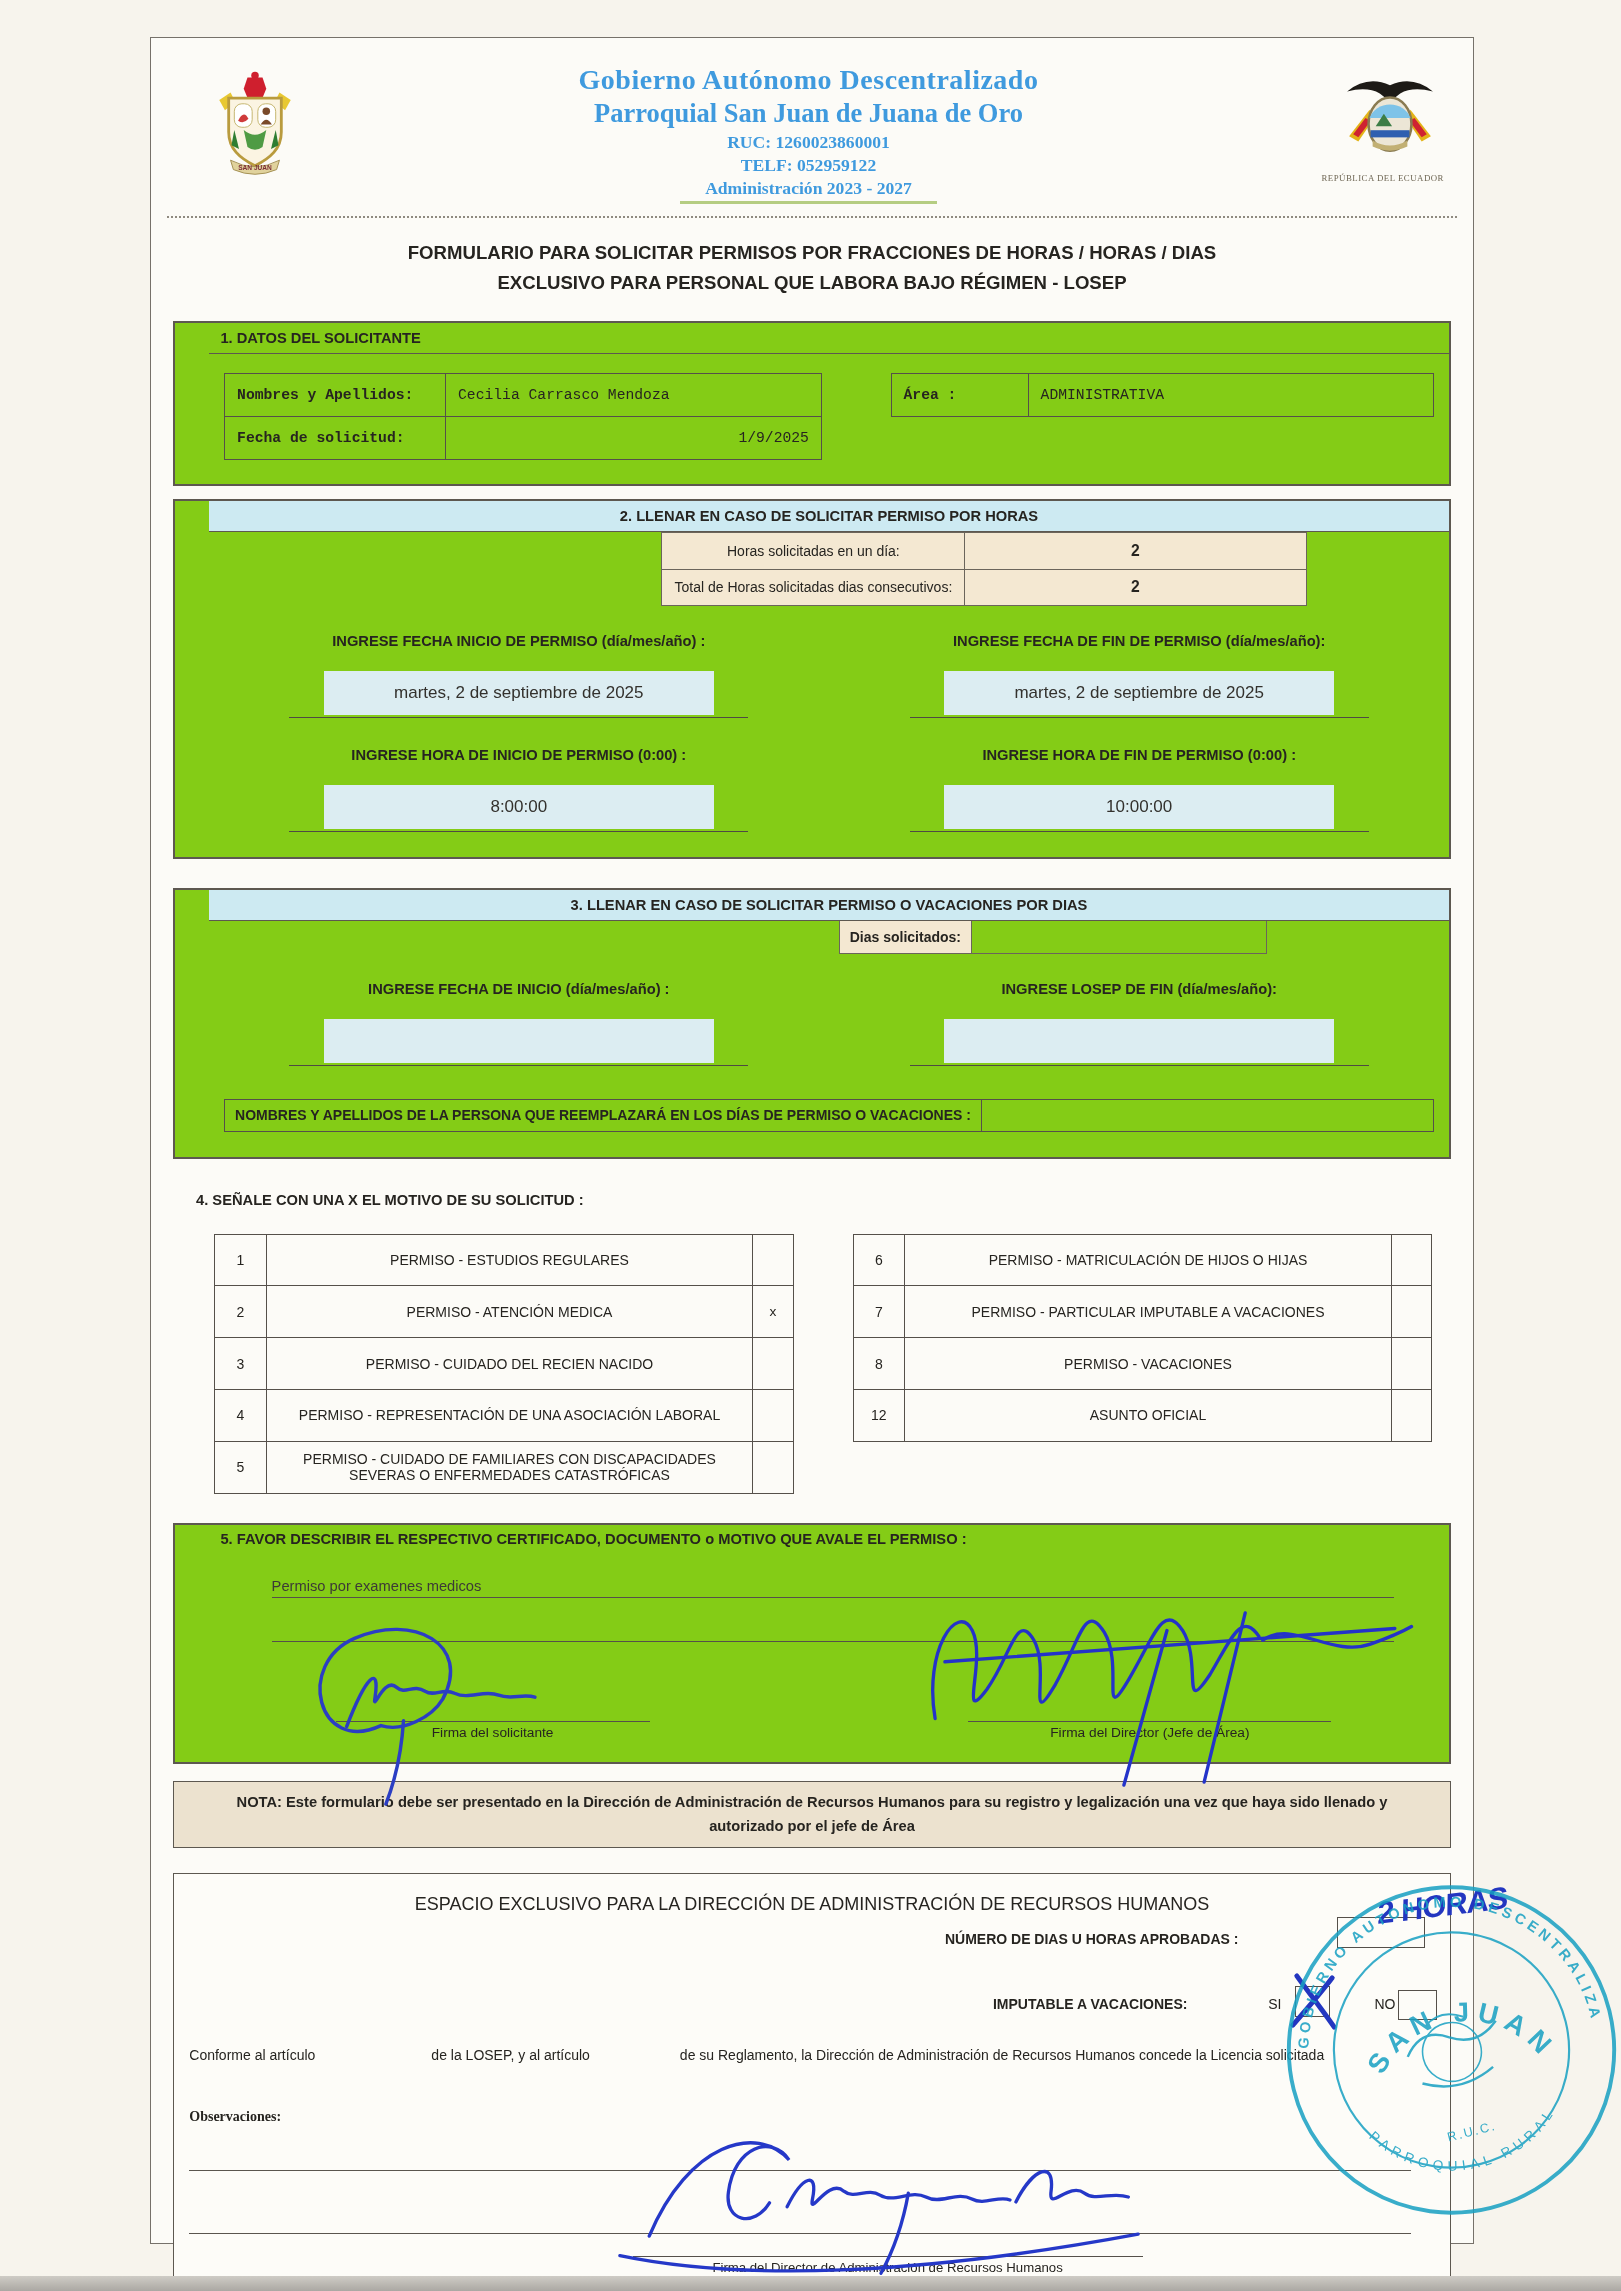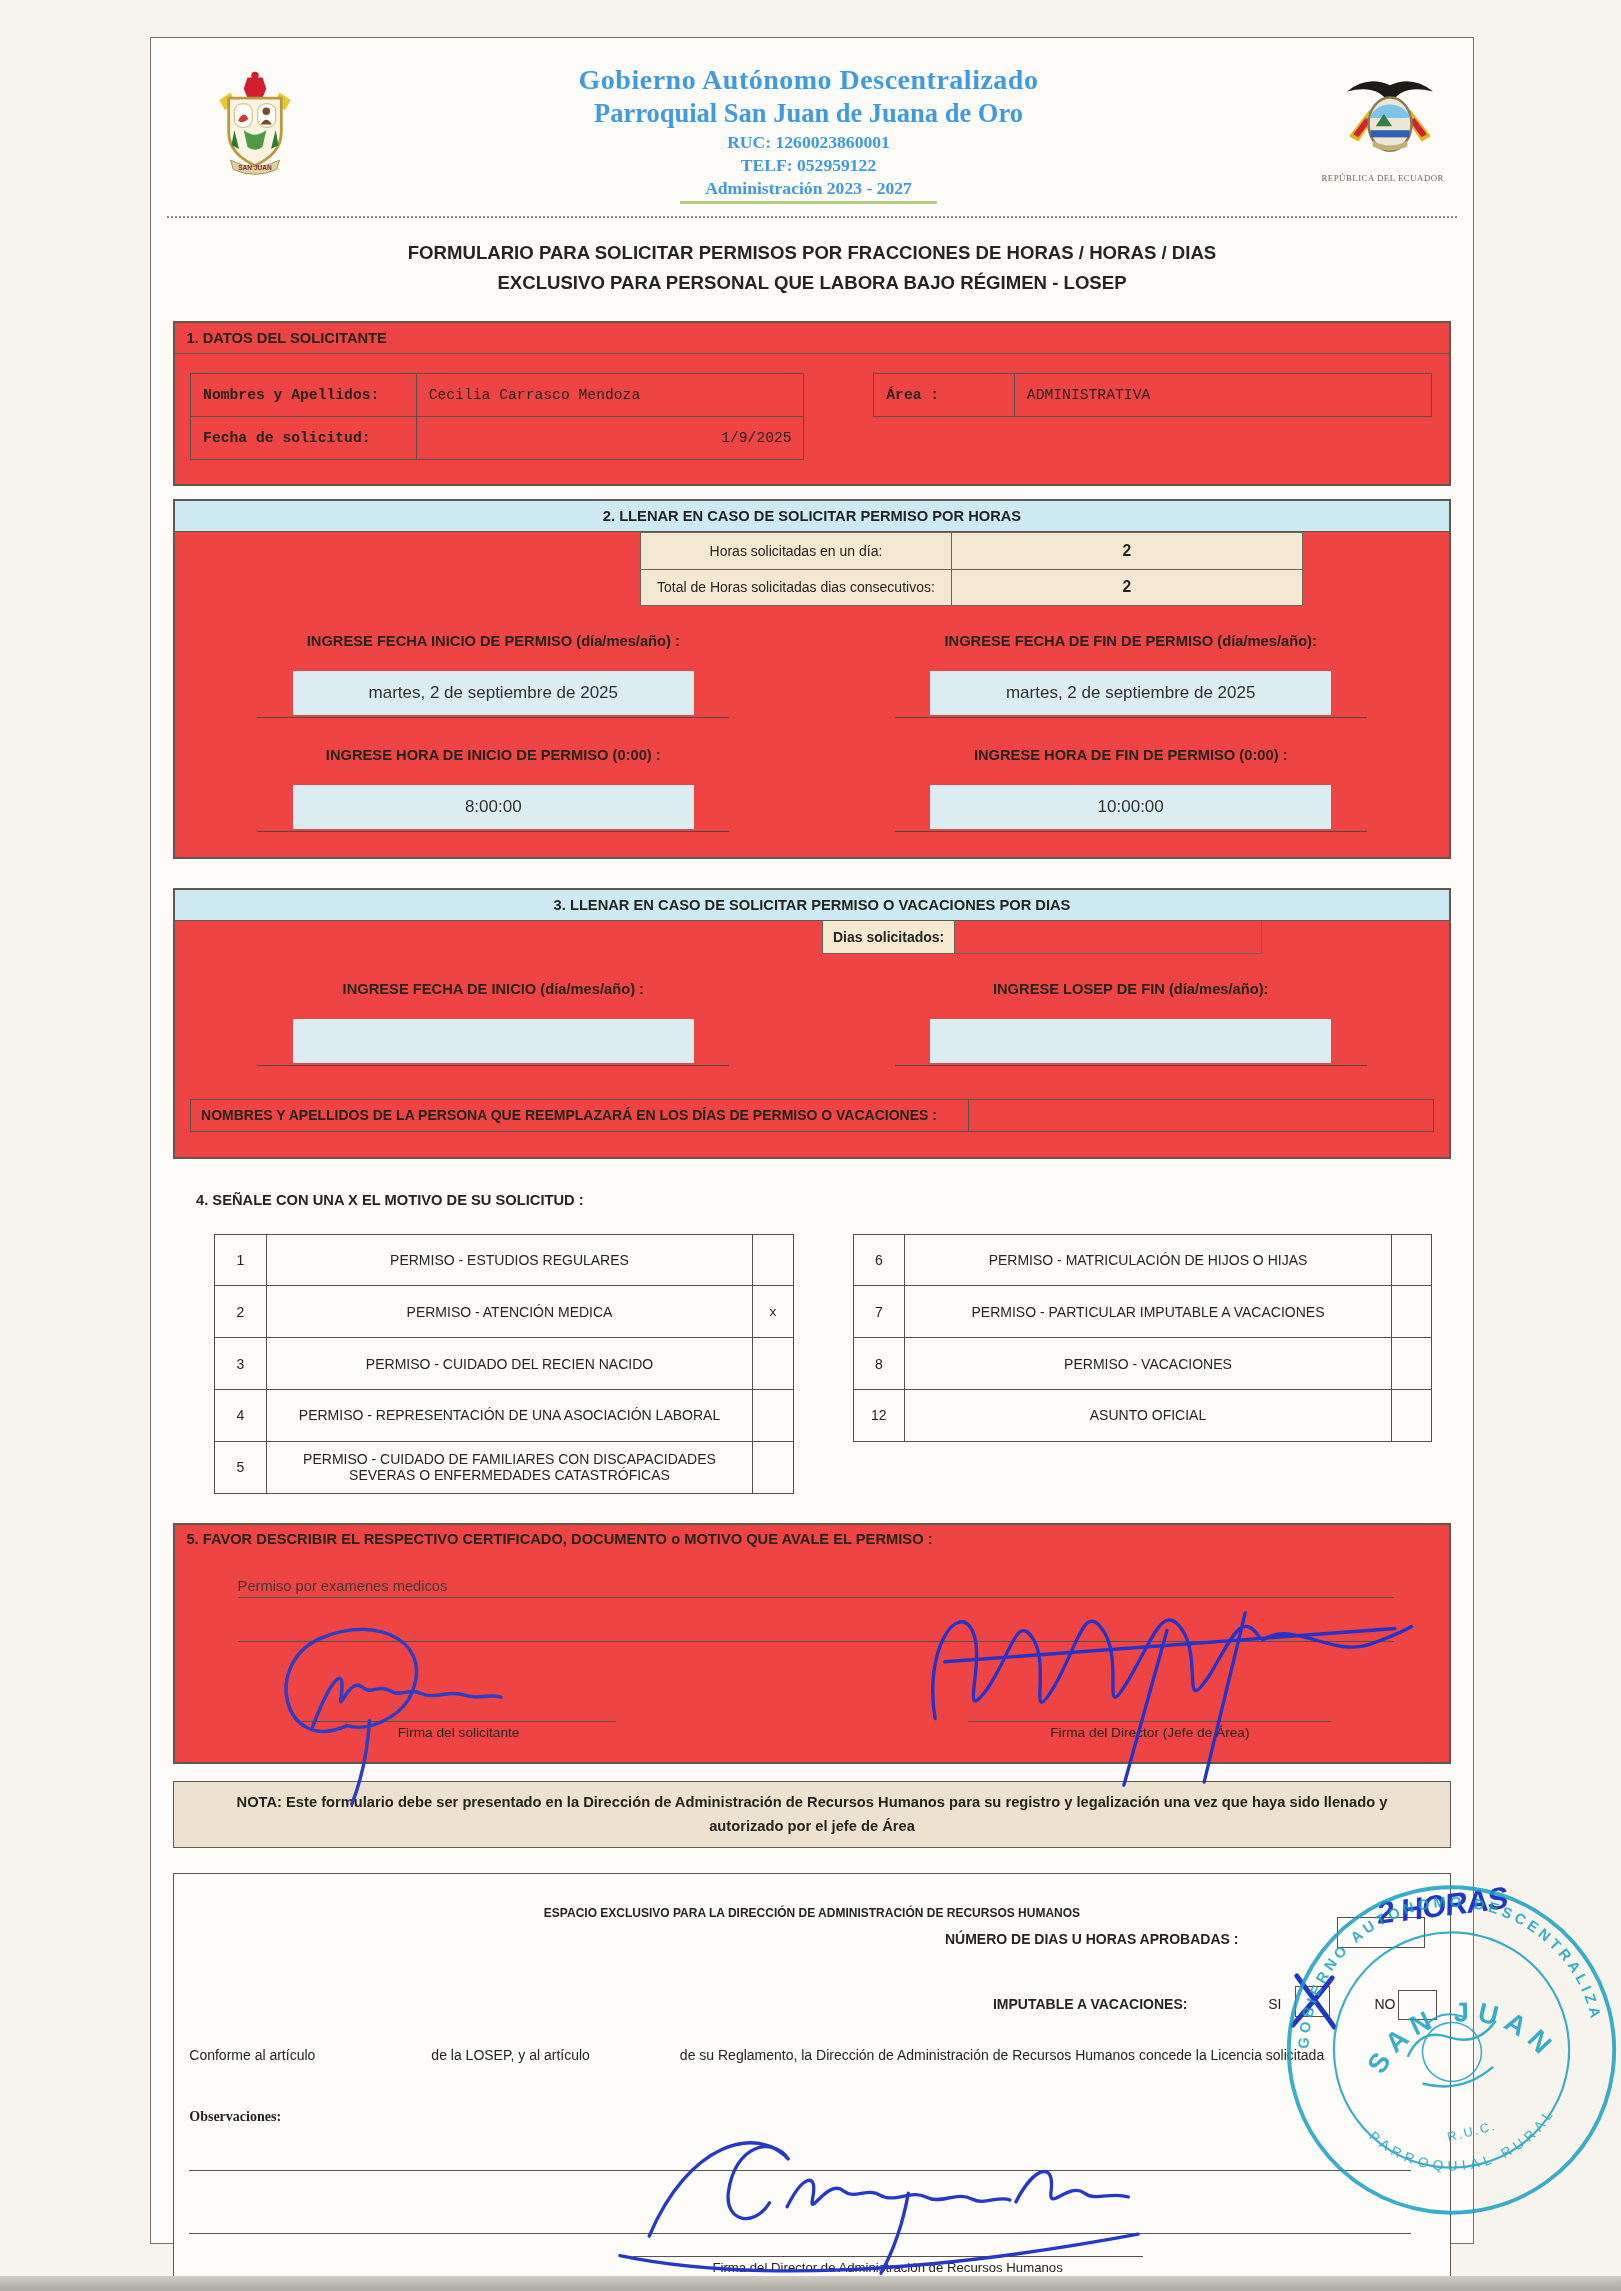--- a/index.html
+++ b/index.html
@@ -27,21 +27,21 @@
   .admin{font-size:17.6px;margin-top:2px;display:inline-block;
     border-bottom:3.9px solid #b5cd82;padding:0 25.5px 2px;}
   .ecu{width:129px;flex:none;text-align:right;margin-top:9.8px;}
   .ecu svg{width:108px;height:94px;}
   .ecu-cap{font-size:8.8px;color:#6e6654;letter-spacing:0.5px;
     font-family:"Liberation Serif",serif;margin-top:2px;}
   .dotline{border-top:2.5px dotted #8f8a80;margin:11.8px 15.7px 0;}
   
   .title{text-align:center;font-weight:bold;font-size:18.6px;margin-top:19.6px;line-height:1.65;}
   
-  .box{border:2px solid #5d5850;margin:0 21.6px;background:#ef4444;}
+  .box{border:2px solid #5d5850;margin:0 21.6px;background:#84cc16;padding-left:34px;}
   .sec-head{font-weight:bold;font-size:14.7px;padding:6.9px 11.8px;}
   .rule-under{border-bottom:1.5px solid #5d5850;}
   .band{background:#cdeaf2;text-align:center;font-weight:bold;font-size:14.7px;
     padding:6.9px 3.9px;border-bottom:1.5px solid #5d5850;}
   
   .sec1{margin-top:21.6px;}
   .sec1-body{display:flex;padding:19.6px 15.7px 23.5px;gap:69px;}
   table.kv{border-collapse:collapse;font-size:14.7px;}
   table.kv td{border:1.5px solid #55504a;padding:7.8px 11.8px;height:26.5px;font-family:Liberation Mono, monospace;}
   .kv .lbl{font-weight:bold;width:201px;}
@@ -87,21 +87,21 @@
   .sigzone{position:relative;height:110px;}
   .sigblock{position:absolute;bottom:11.8px;font-size:13.7px;text-align:center;}
   .sigblock .sigline{border-top:1.5px solid #55504a;padding-top:2.9px;}
   .sig-svg{position:absolute;z-index:2;pointer-events:none;}
   
   .nota{margin:17.6px 21.6px 0;border:1.5px solid #5d5850;background:#ece2cf;
     text-align:center;font-weight:bold;font-size:14.7px;padding:8.8px 43px;line-height:1.6;}
   
   .rr{margin:25.5px 21.6px 0;border:1.5px solid #5d5850;height:427px;position:relative;
     font-size:14px;background:#fdfcf8;}
-  .rr-head{text-align:center;font-weight:bold;font-size:12px;margin-top:32px;}
+  .rr-head{text-align:center;font-weight:normal;font-size:18px;margin-top:20px;}
   .abs{position:absolute;}
   .bold{font-weight:bold;}
   .fill-box{border:1.5px solid #55504a;background:transparent;}
   .hand{color:#2336c0;font-weight:bold;font-size:31px;letter-spacing:-1px;
     transform:rotate(-7deg) skewX(-8deg);display:inline-block;white-space:nowrap;}
   .conforme{display:flex;left:15.7px;top:173px;width:96%;}
   .conforme span:nth-child(1){margin-right:116px;}
   .conforme span:nth-child(2){margin-right:90px;}
   .obs{left:15.7px;top:235px;font-family:Liberation Serif, serif;}
   .oline{border-top:1.5px solid #5a554e;left:15.7px;right:39px;}

